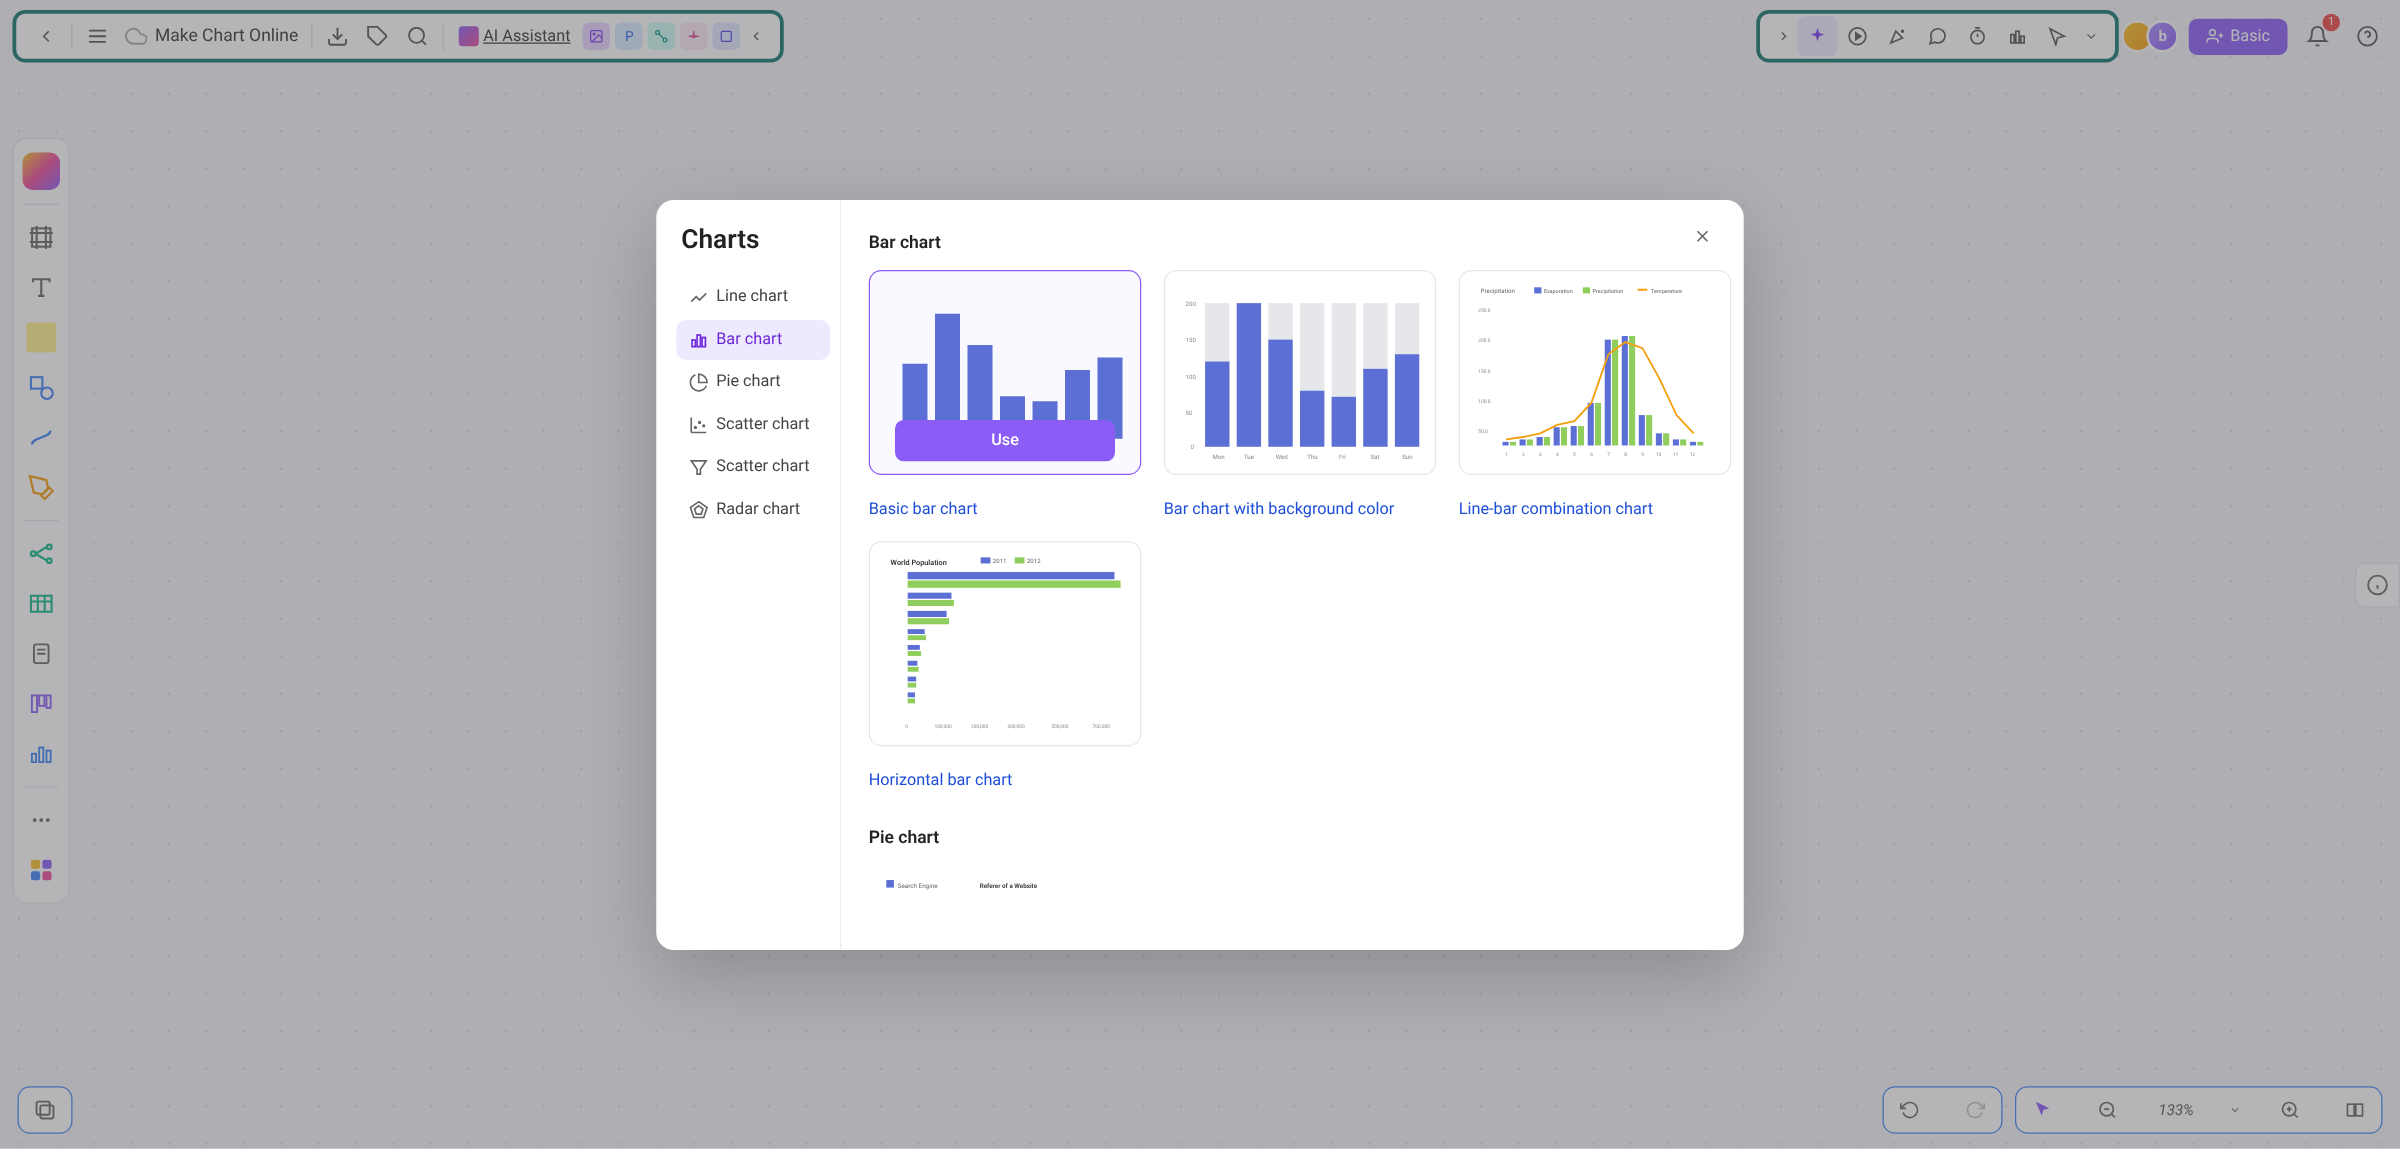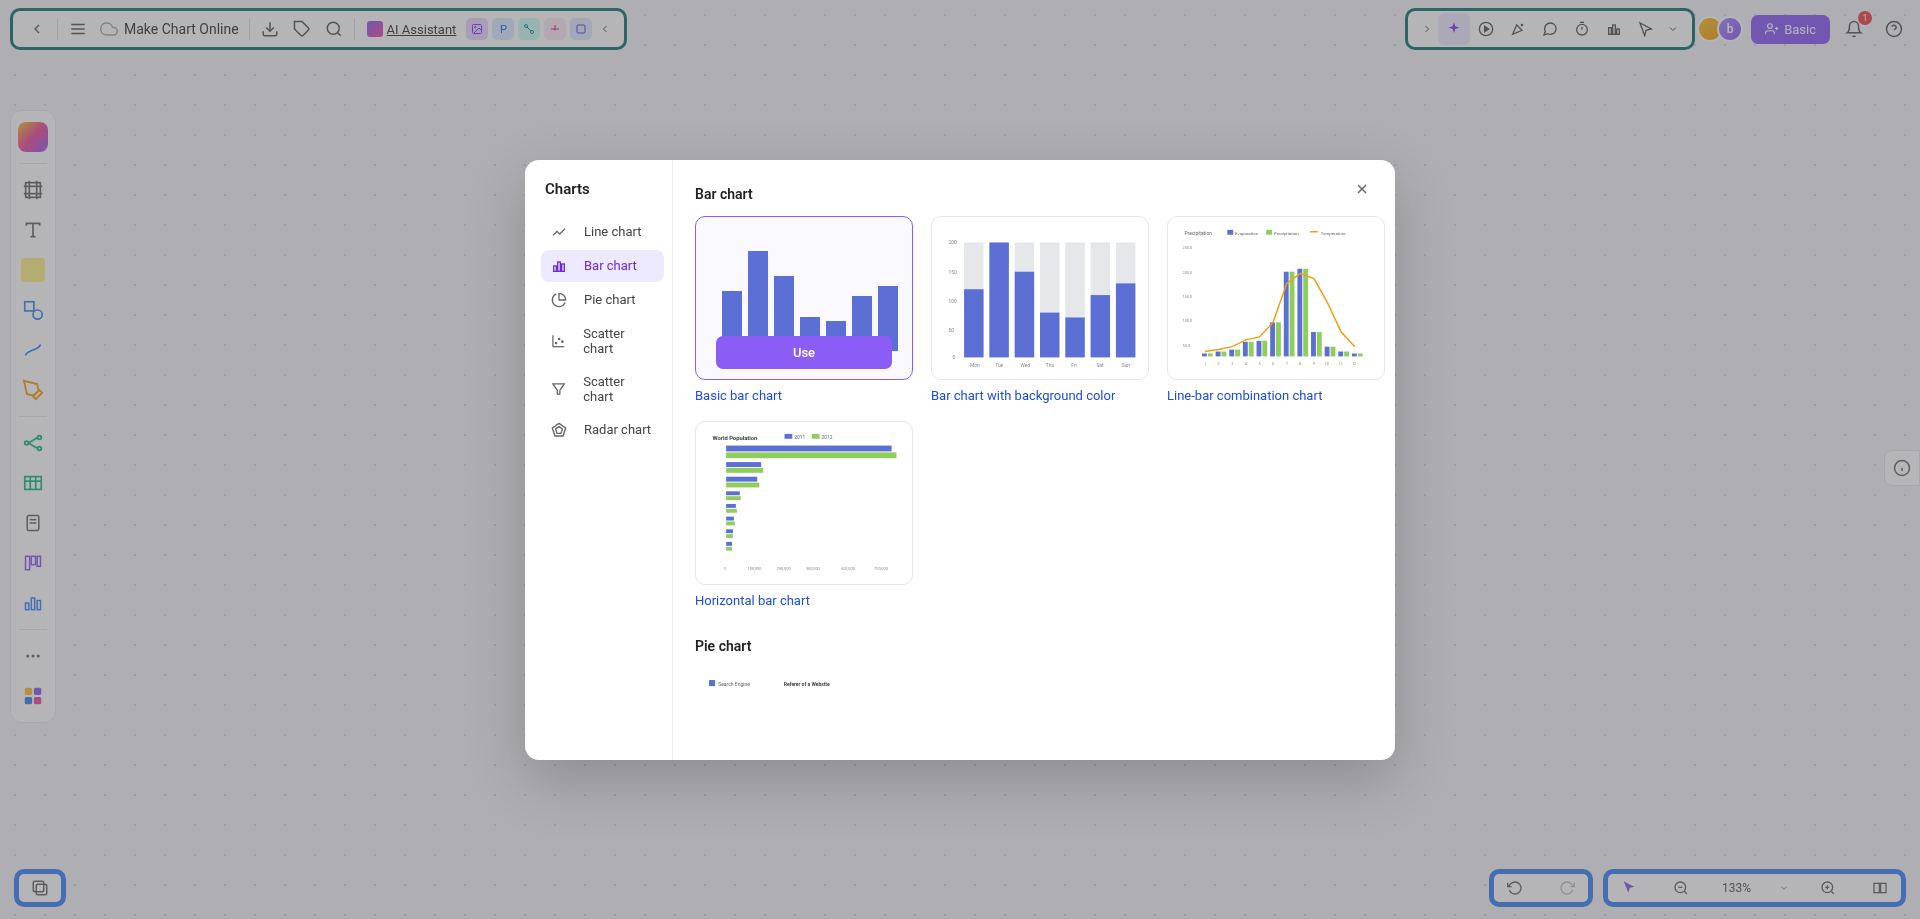--- a/index.html
+++ b/index.html
@@ -38,46 +38,46 @@
 .sb-sep { width: 28px; height: 1px; background: #e5e7eb; margin: 4px 0; }
 .sticky-note { width: 24px; height: 24px; background: #fef08a; border-radius: 3px; }
 
 
 .canvas { position: absolute; inset: 0; background: #f5f5f7; background-image: radial-gradient(circle, #d1d5db 1px, transparent 1px); background-size: 30px 30px; z-index: -1; }
 
 
 .modal-overlay { position: absolute; inset: 0; background: rgba(100,100,110,0.35); display: flex; align-items: center; justify-content: center; }
 .modal { background: #fff; border-radius: 14px; width: 870px; height: 600px; display: flex; overflow: hidden; box-shadow: 0 20px 60px rgba(0,0,0,0.2); }
 .modal-sidebar { width: 148px; padding: 20px 8px 20px 16px; border-right: 1px solid #eee; }
-.modal-sidebar h3 { font-size: 15px; font-weight: 600; color: #222; margin-bottom: 18px; padding-left: 4px; }
-.chart-type { display: flex; align-items: center; gap: 17px; padding: 8px 10px; border-radius: 8px; font-size: 13px; color: #444; cursor: pointer; margin-bottom: 2px; }
+.modal-sidebar h3 { font-size: 21px; font-weight: 600; color: #222; margin-bottom: 18px; padding-left: 4px; }
+.chart-type { display: flex; align-items: center; gap: 6px; padding: 8px 10px; border-radius: 8px; font-size: 13px; color: #444; cursor: pointer; margin-bottom: 2px; }
 .chart-type.active { background: #ede9fe; color: #6d28d9; }
 .chart-type.active svg { stroke: #6d28d9; }
 .chart-type svg { stroke: #666; }
 
 .modal-main { flex: 1; padding: 18px 22px; overflow-y: auto; position: relative; }
 .search-box { display: flex; align-items: center; gap: 8px; background: #fff; border: 1px solid #e5e7eb; border-radius: 8px; padding: 8px 12px; width: 236px; margin-bottom: 22px; }
 .search-box input { border: none; outline: none; font-size: 13px; flex: 1; color: #333; }
 .search-box input::placeholder { color: #9ca3af; }
 .close-btn { position: absolute; top: 16px; right: 20px; width: 26px; height: 26px; display: flex; align-items: center; justify-content: center; cursor: pointer; color: #666; border-radius: 4px; }
 
 .section-title { font-size: 14px; font-weight: 600; color: #222; margin-bottom: 14px; margin-top: 8px; }
 .chart-grid { display: grid; grid-template-columns: repeat(3, 218px); gap: 18px; margin-bottom: 30px; }
-.chart-card { display: flex; flex-direction: column; gap: 8px; cursor: pointer; }
+.chart-card { display: flex; flex-direction: column; gap: 20px; cursor: pointer; }
 .chart-preview { width: 218px; height: 164px; border: 1px solid #e5e7eb; border-radius: 10px; background: #fff; position: relative; overflow: hidden; padding: 8px; }
 .chart-preview.hovered { border-color: #8b5cf6; background: #faf9ff; }
 .use-btn { position: absolute; bottom: 10px; left: 20px; right: 20px; background: #8b5cf6; color: #fff; border: none; border-radius: 7px; padding: 9px 0; font-size: 13px; font-weight: 500; cursor: pointer; }
 .chart-label { font-size: 13px; color: #1d4ed8; }
 
 
 .bars-svg { width: 100%; height: 100%; }
 
 
 .bottom-controls { position: absolute; bottom: 12px; right: 14px; display: flex; align-items: center; gap: 10px; }
-.ctrl-group { background: #fff; border: 5px solid #3b82f6; border-radius: 10px; height: 38px; display: flex; align-items: center; padding: 0 8px; gap: 26px; }
+.ctrl-group { background: #fff; border: 1px solid #3b82f6; border-radius: 10px; height: 38px; display: flex; align-items: center; padding: 0 8px; gap: 26px; font-style: italic; }
 .zoom-pct { font-size: 12px; color: #555; padding: 0 2px; }
 .ctrl-btn { width: 26px; height: 26px; display: flex; align-items: center; justify-content: center; cursor: pointer; color: #666; border-radius: 5px; }
 .cursor-btn { color: #8b5cf6; }
 
 .bottom-left { position: absolute; bottom: 12px; left: 14px; }
 
 
 .right-float { position: absolute; right: 0; top: 450px; width: 36px; height: 36px; background: #fff; border: 1px solid #e5e7eb; border-radius: 8px 0 0 8px; display: flex; align-items: center; justify-content: center; color: #666; cursor: pointer; }
 
 

